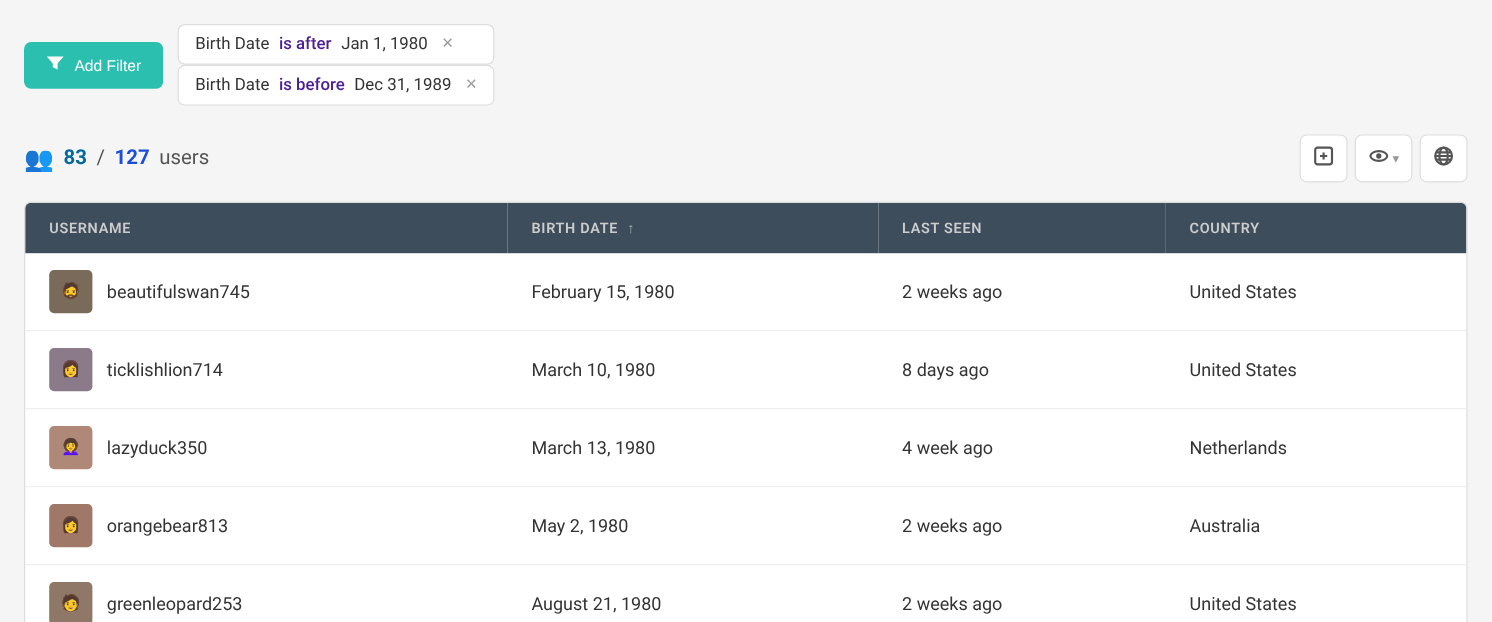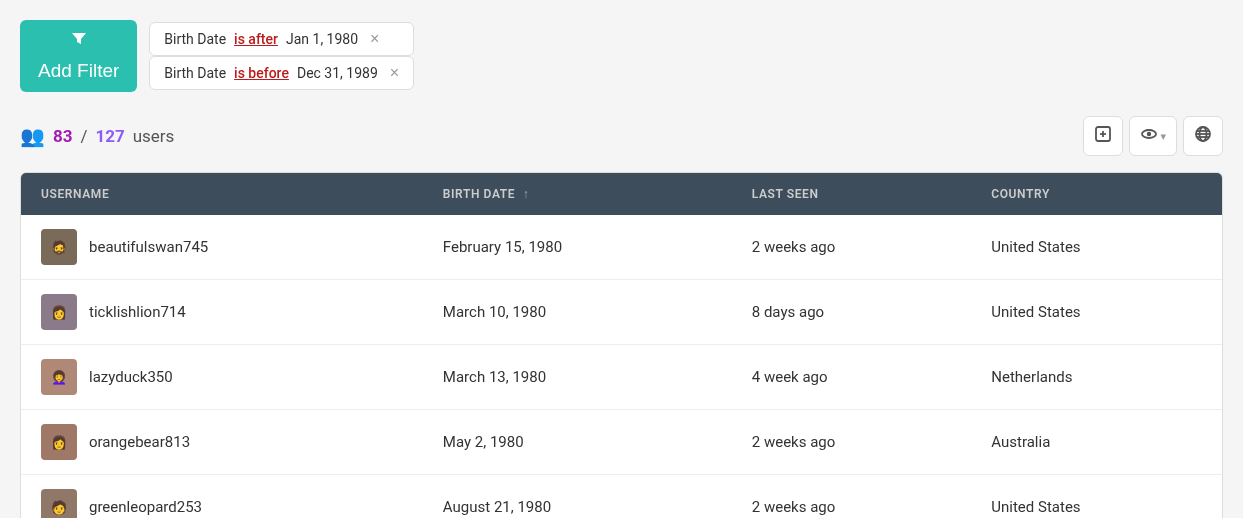--- a/index.html
+++ b/index.html
@@ -20,40 +20,39 @@
 
     .add-filter-btn {
       display: flex;
       align-items: center;
       gap: 8px;
       background: #2bbfb0;
       color: white;
       border: none;
       border-radius: 6px;
       padding: 10px 18px;
-      font-size: 19px;
+      font-size: 13px;
       font-weight: 500;
       cursor: pointer;
       white-space: nowrap;
-      flex-direction: column;
     }
 
     .filter-chip {
       display: flex;
       align-items: center;
       gap: 8px;
       background: white;
       border: 1px solid #ddd;
       border-radius: 6px;
       padding: 8px 14px;
       font-size: 14px;
       color: #333;
     }
 
-    .filter-chip .keyword { color: #b91c1c; font-weight: 500; text-decoration: underline; }
+    .filter-chip .keyword { color: #4c1d95; font-weight: 500; }
 
     .filter-chip .close-btn {
       background: none;
       border: none;
       cursor: pointer;
       color: #999;
       font-size: 16px;
       line-height: 1;
       padding: 0;
       margin-left: 4px;
@@ -69,26 +68,26 @@
     .user-count {
       display: flex;
       align-items: center;
       gap: 8px;
       font-size: 17px;
       color: #555;
     }
 
     .user-count .count-active {
       font-weight: 700;
-      color: #a21caf;
+      color: #0369a1;
     }
 
     .user-count .count-total {
       font-weight: 700;
-      color: #8b5cf6;
+      color: #1d4ed8;
     }
 
     .toolbar-icons {
       display: flex;
       align-items: center;
       gap: 6px;
     }
 
     .icon-btn {
       background: white;

